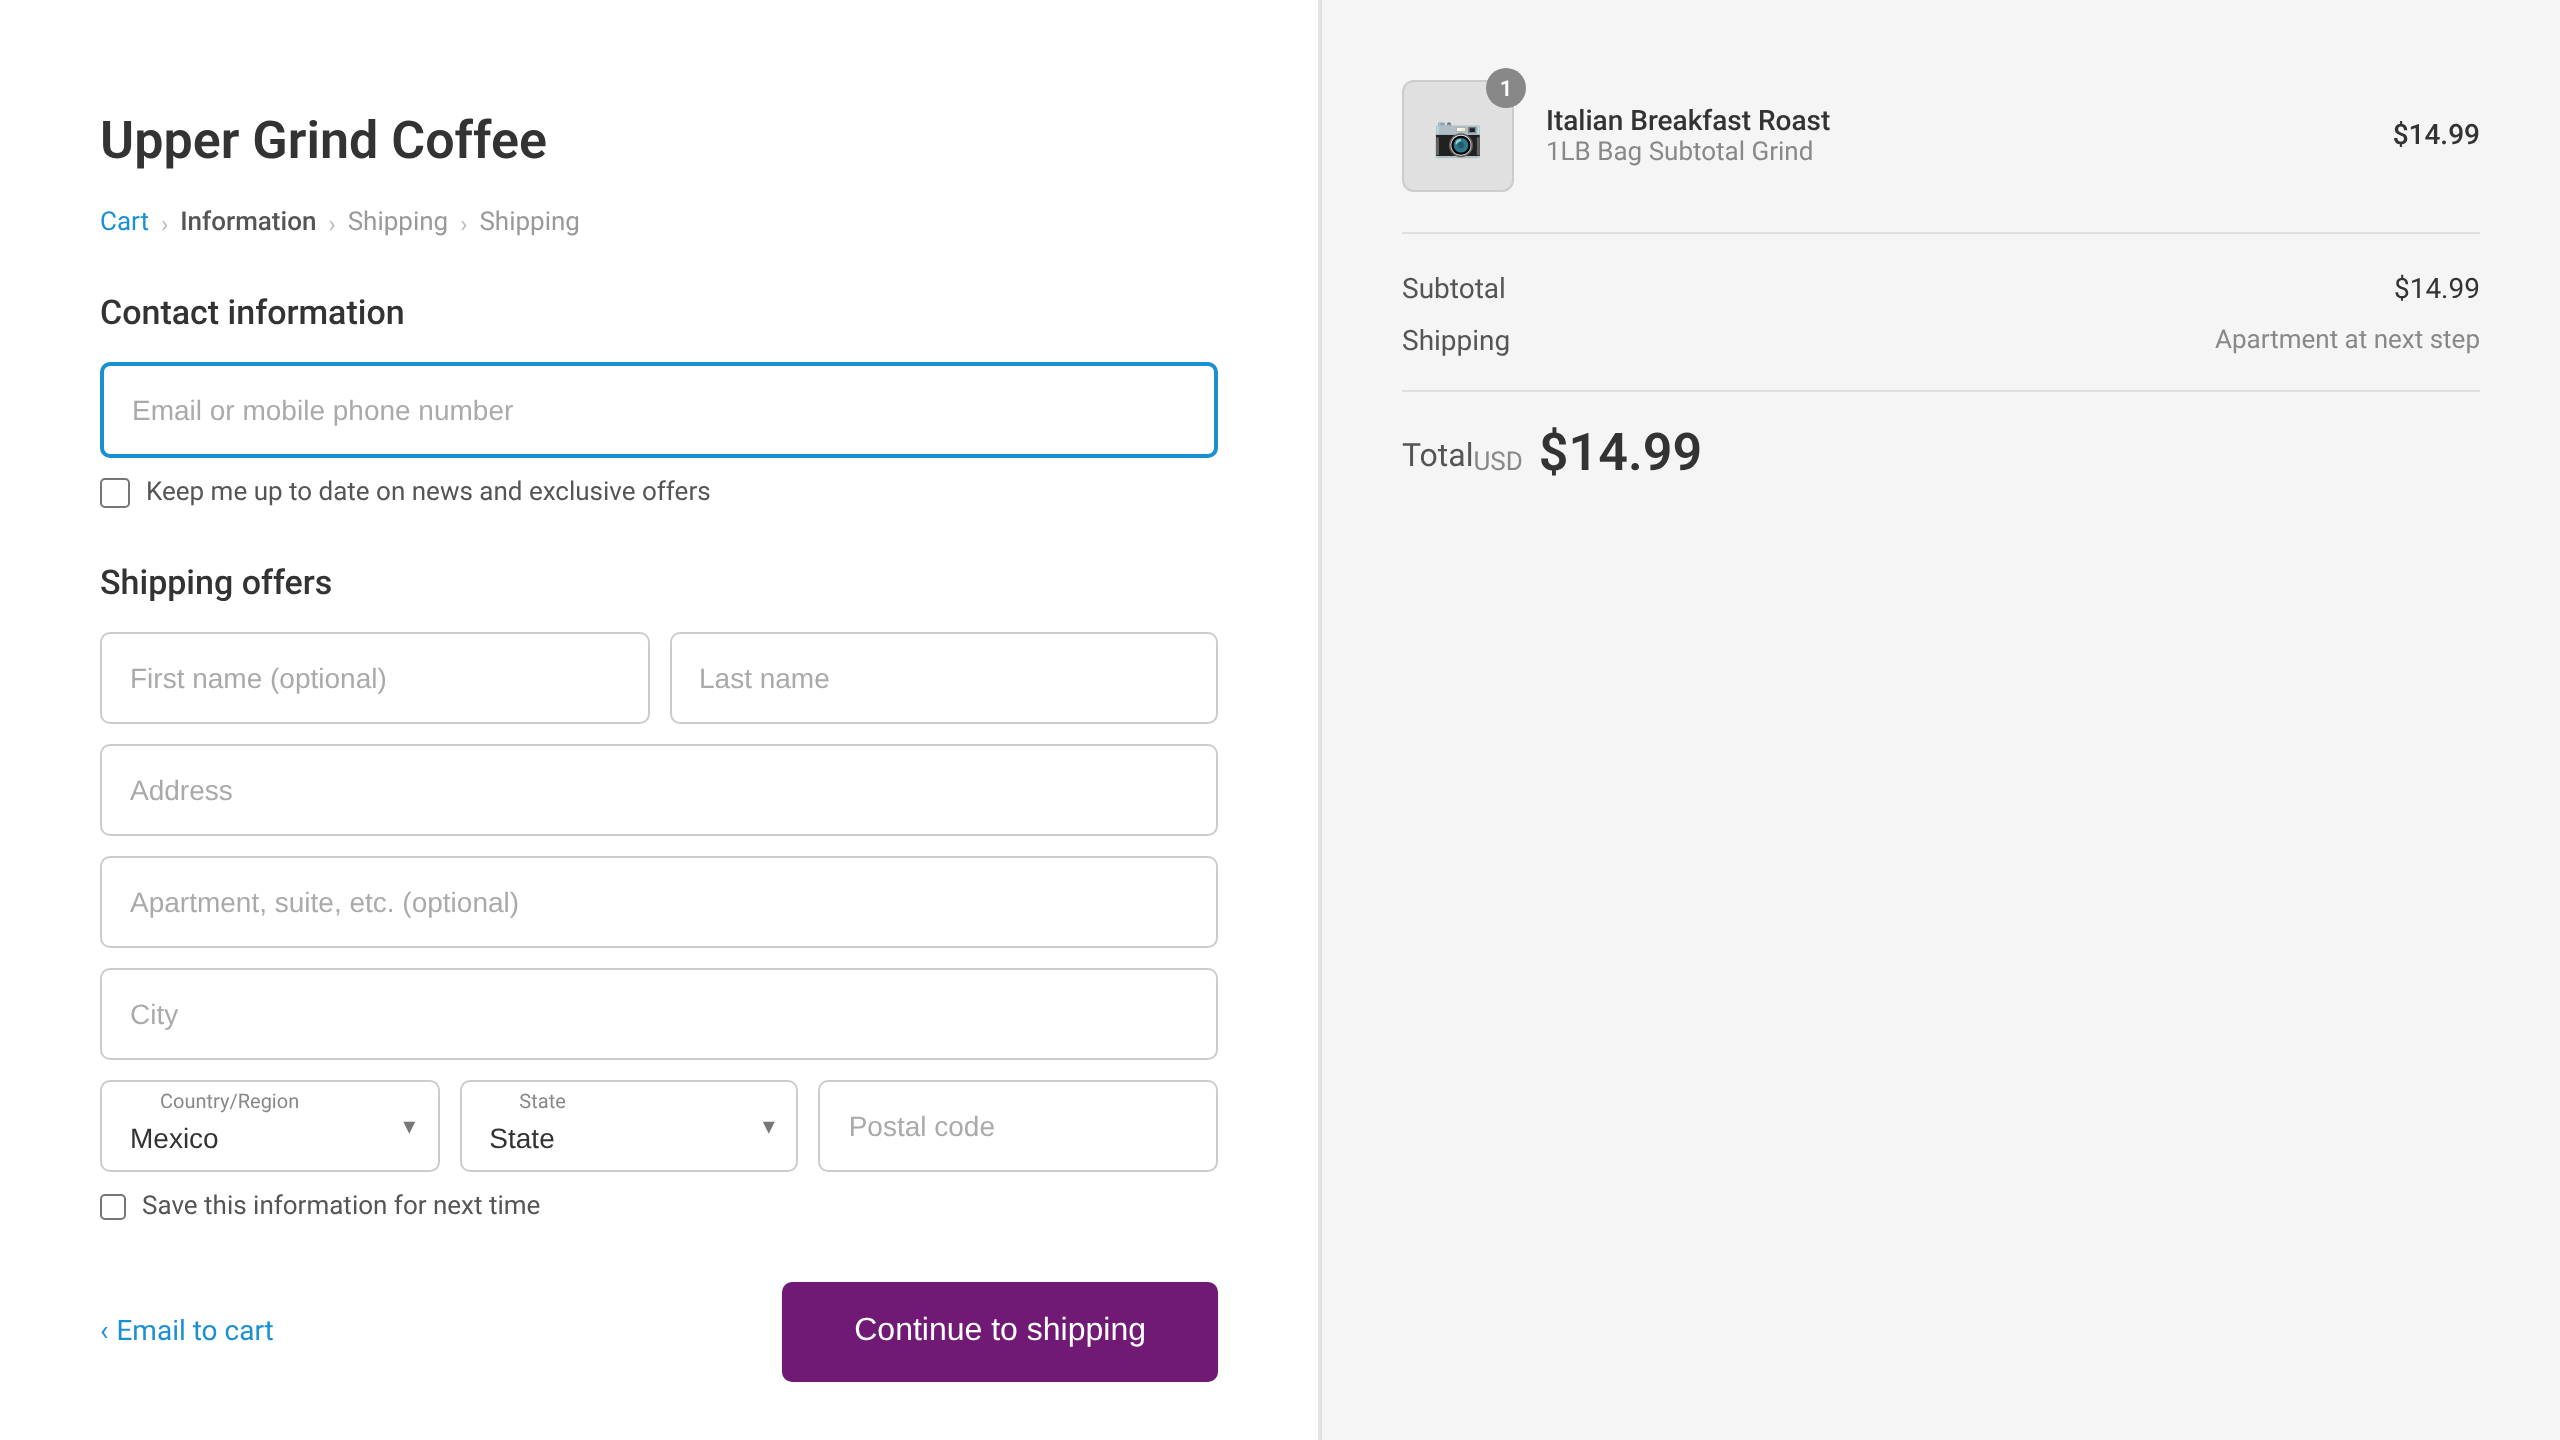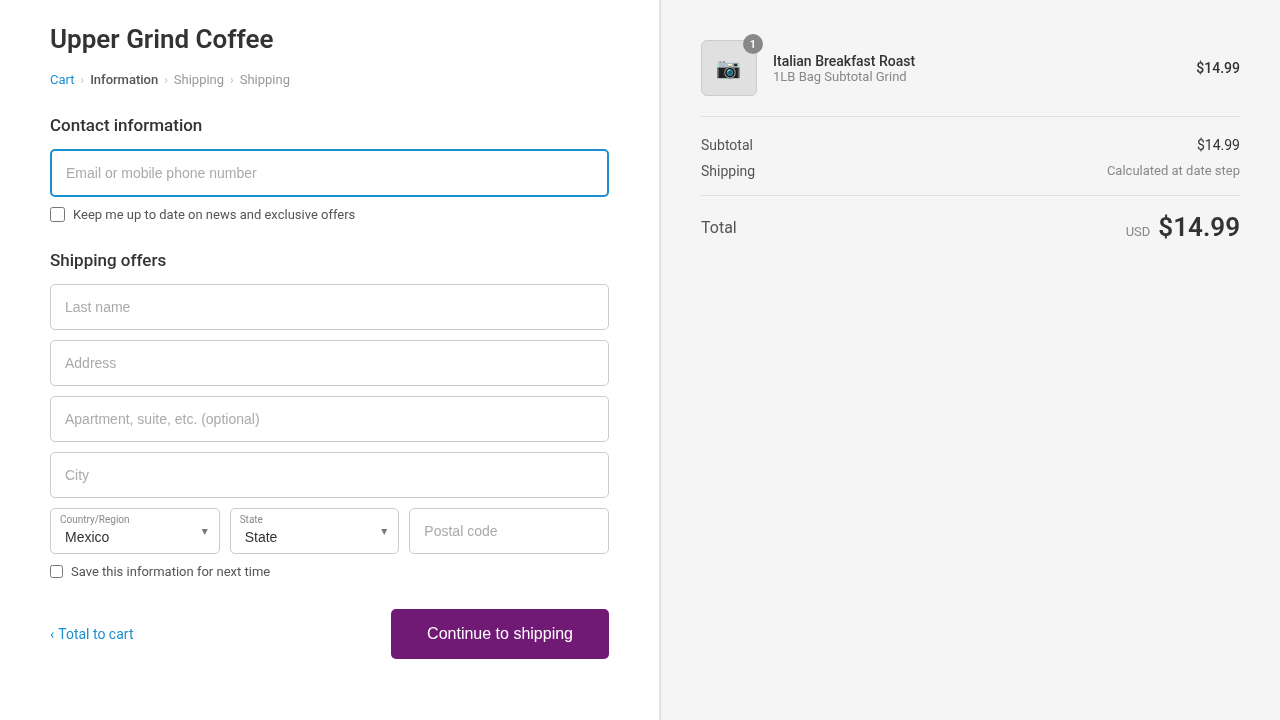--- a/index.html
+++ b/index.html
@@ -6,21 +6,21 @@
     body {
       font-family: -apple-system, BlinkMacSystemFont, 'Segoe UI', Roboto, sans-serif;
       display: flex;
       height: 720px;
       width: 1280px;
       overflow: hidden;
       background: #fff;
     }
     .left-panel {
       width: 660px;
-      padding: 24px 50px;
+      padding: 56px 50px;
       overflow-y: auto;
       border-right: 1px solid #e5e5e5;
     }
     .right-panel {
       flex: 1;
       background: #f5f5f5;
       padding: 40px 40px;
       border-left: 1px solid #e0e0e0;
     }
     .store-title {
@@ -113,21 +113,21 @@
       font-size: 14px;
       color: #333;
       background: #fff;
       appearance: none;
       cursor: pointer;
       outline: none;
     }
     .select-label {
       position: absolute;
       top: 6px;
-      left: 10px;
+      left: 30px;
       font-size: 10px;
       color: #888;
     }
     .select-wrapper select {
       padding-top: 20px;
       padding-bottom: 8px;
     }
     .chevron-icon {
       position: absolute;
       right: 12px;
@@ -247,21 +247,20 @@
       font-style: normal;
       font-size: 13px;
     }
     .divider {
       border: none;
       border-top: 1px solid #e0e0e0;
       margin: 16px 0;
     }
     .total-row {
       display: flex;
-      justify-content: space-between;
       align-items: center;
     }
     .total-label {
       font-size: 16px;
       color: #555;
     }
     .total-value {
       font-size: 26px;
       font-weight: 600;
       color: #333;
@@ -293,20 +292,21 @@
   <input type="email" class="form-field email-field" placeholder="Email or mobile phone number" style="">
 
   <div class="checkbox-row">
     <input type="checkbox" id="newsletter" style="">
     <label for="newsletter" class="checkbox-label">Keep me up to date on news and exclusive offers</label>
   </div>
 
   <div class="section-title">Shipping offers</div>
 
   <div class="name-row">
+    <input type="text" class="form-field" style="flex: 1 1 0%;" placeholder="First name (optional)">
     <input type="text" class="form-field" style="flex: 1 1 0%;" placeholder="Last name">
   </div>
 
   <input type="text" class="form-field" placeholder="Address" style="">
 
   <input type="text" class="form-field" placeholder="Apartment, suite, etc. (optional)" style="">
 
   <input type="text" class="form-field" placeholder="City" style="">
 
   <div class="address-row">
@@ -330,21 +330,21 @@
   </div>
 
   <div class="save-checkbox-row">
     <input type="checkbox" id="save-info" style="">
     <label for="save-info" class="checkbox-label">Save this information for next time</label>
   </div>
 
   <div class="footer-buttons">
     <a href="#" class="return-link">
       <span>‹</span>
-      <span>Total to cart</span>
+      <span>Email to cart</span>
     </a>
     <button class="continue-btn">Continue to shipping</button>
   </div>
 </div>
 
 <div class="right-panel">
   <div class="order-item">
     <div class="item-image">
       <div class="item-thumbnail">
         <span class="camera-icon">📷</span>
@@ -358,21 +358,21 @@
     <div class="item-price">$14.99</div>
   </div>
 
   <div class="price-row">
     <span class="price-label">Subtotal</span>
     <span class="price-value">$14.99</span>
   </div>
 
   <div class="price-row">
     <span class="price-label">Shipping</span>
-    <span class="shipping-calc">Calculated at date step</span>
+    <span class="shipping-calc">Apartment at next step</span>
   </div>
 
   <hr class="divider">
 
   <div class="total-row">
     <span class="total-label">Total</span>
     <div>
       <span class="total-currency">USD</span>
       <span class="total-value">$14.99</span>
     </div>

